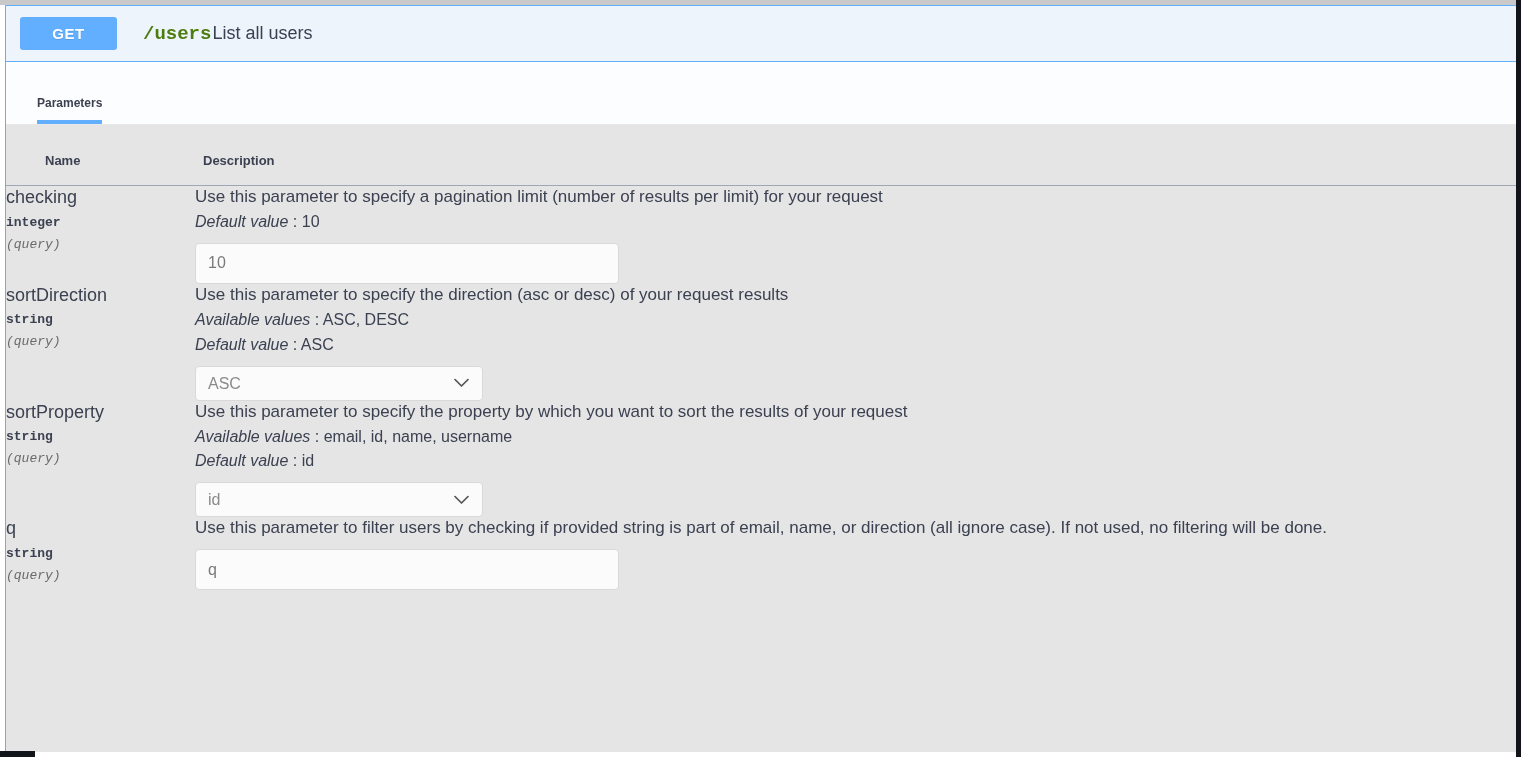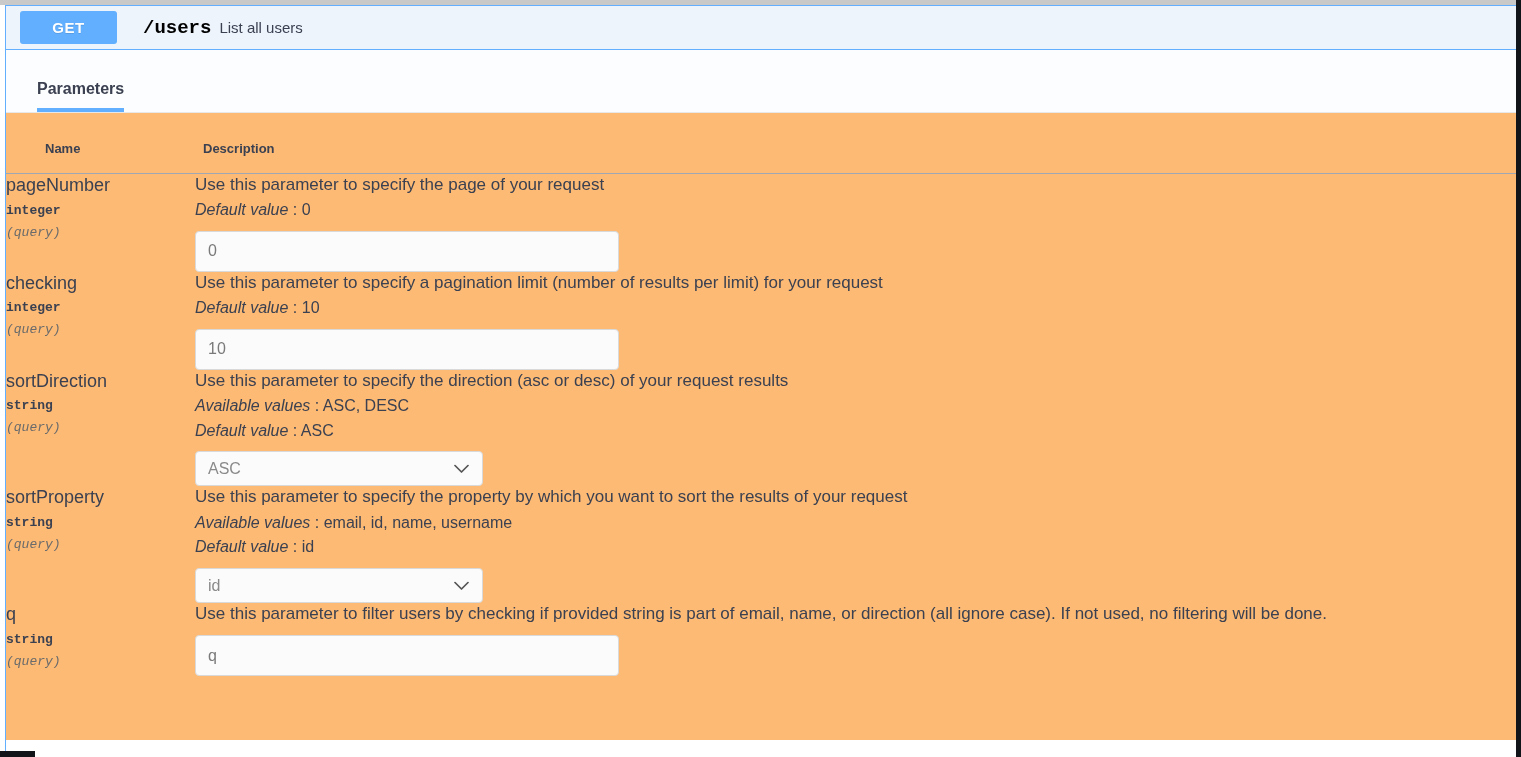--- a/index.html
+++ b/index.html
@@ -52,21 +52,21 @@
     height: 752px;
     border: 1px solid #61affe;
     border-right: none;
     border-bottom: none;
     box-sizing: border-box;
     background: #ffffff;
   }
 
   
   .op-header {
-    height: 44px;
+    height: 56px;
     background: #eef4fc;
     border-bottom: 1px solid #61affe;
     display: flex;
     align-items: center;
     padding-left: 14px;
     box-sizing: border-box;
   }
   .method-badge {
     width: 97px;
     height: 33px;
@@ -79,53 +79,53 @@
     display: flex;
     align-items: center;
     justify-content: center;
     text-shadow: 0 1px 0 rgba(0,0,0,0.10);
     flex: 0 0 auto;
   }
   .op-path {
     font-family: "Liberation Mono", monospace;
     font-size: 19px;
     font-weight: bold;
-    color: #000000;
+    color: #4d7c0f;
     margin-left: 26px;
     white-space: nowrap;
   }
   .op-summary {
-    font-size: 15px;
-    color: #3b4151;
-    margin-left: 8px;
+    font-size: 18px;
+    color: #3b4151;
+    margin-left: 1px;
     white-space: nowrap;
   }
 
   
   .tab-strip {
     height: 63px;
     background: #fcfdfe;
     display: flex;
     align-items: flex-end;
     padding-left: 31px;
     box-sizing: border-box;
     border-bottom: 1px solid #e8e8e8;
   }
   .tab {
-    font-size: 16px;
+    font-size: 12px;
     font-weight: bold;
     color: #3b4151;
     padding-bottom: 10px;
     border-bottom: 4px solid #61affe;
     line-height: 1.1;
   }
 
   
   .op-body {
-    background: #fdba74;
+    background: #e5e5e5;
     height: 627px;
     padding: 0;
     box-sizing: border-box;
     position: relative;
     overflow: hidden;
   }
   table.params {
     width: 100%;
     border-collapse: collapse;
     table-layout: fixed;
@@ -256,36 +256,20 @@
     <div class="op-body">
       <table class="params">
         <thead>
           <tr>
             <th class="col-name">Name</th>
             <th class="col-desc">Description</th>
           </tr>
         </thead>
         <tbody>
 
-          <tr>
-            <td class="cell-name">
-              <div class="param-name">pageNumber</div>
-              <div class="param-type">integer</div>
-              <div class="param-in">(query)</div>
-            </td>
-            <td class="cell-desc">
-              <div class="param-desc">Use this parameter to specify the page of your request</div>
-              <div class="meta-line">
-                <span class="meta-key">Default value</span><span> : </span><span>0</span>
-              </div>
-              <div class="field-wrap">
-                <input class="param-input" type="text" placeholder="0" style="">
-              </div>
-            </td>
-          </tr>
 
           <tr>
             <td class="cell-name">
               <div class="param-name">checking</div>
               <div class="param-type">integer</div>
               <div class="param-in">(query)</div>
             </td>
             <td class="cell-desc">
               <div class="param-desc">Use this parameter to specify a pagination limit (number of results per limit) for your request</div>
               <div class="meta-line">

